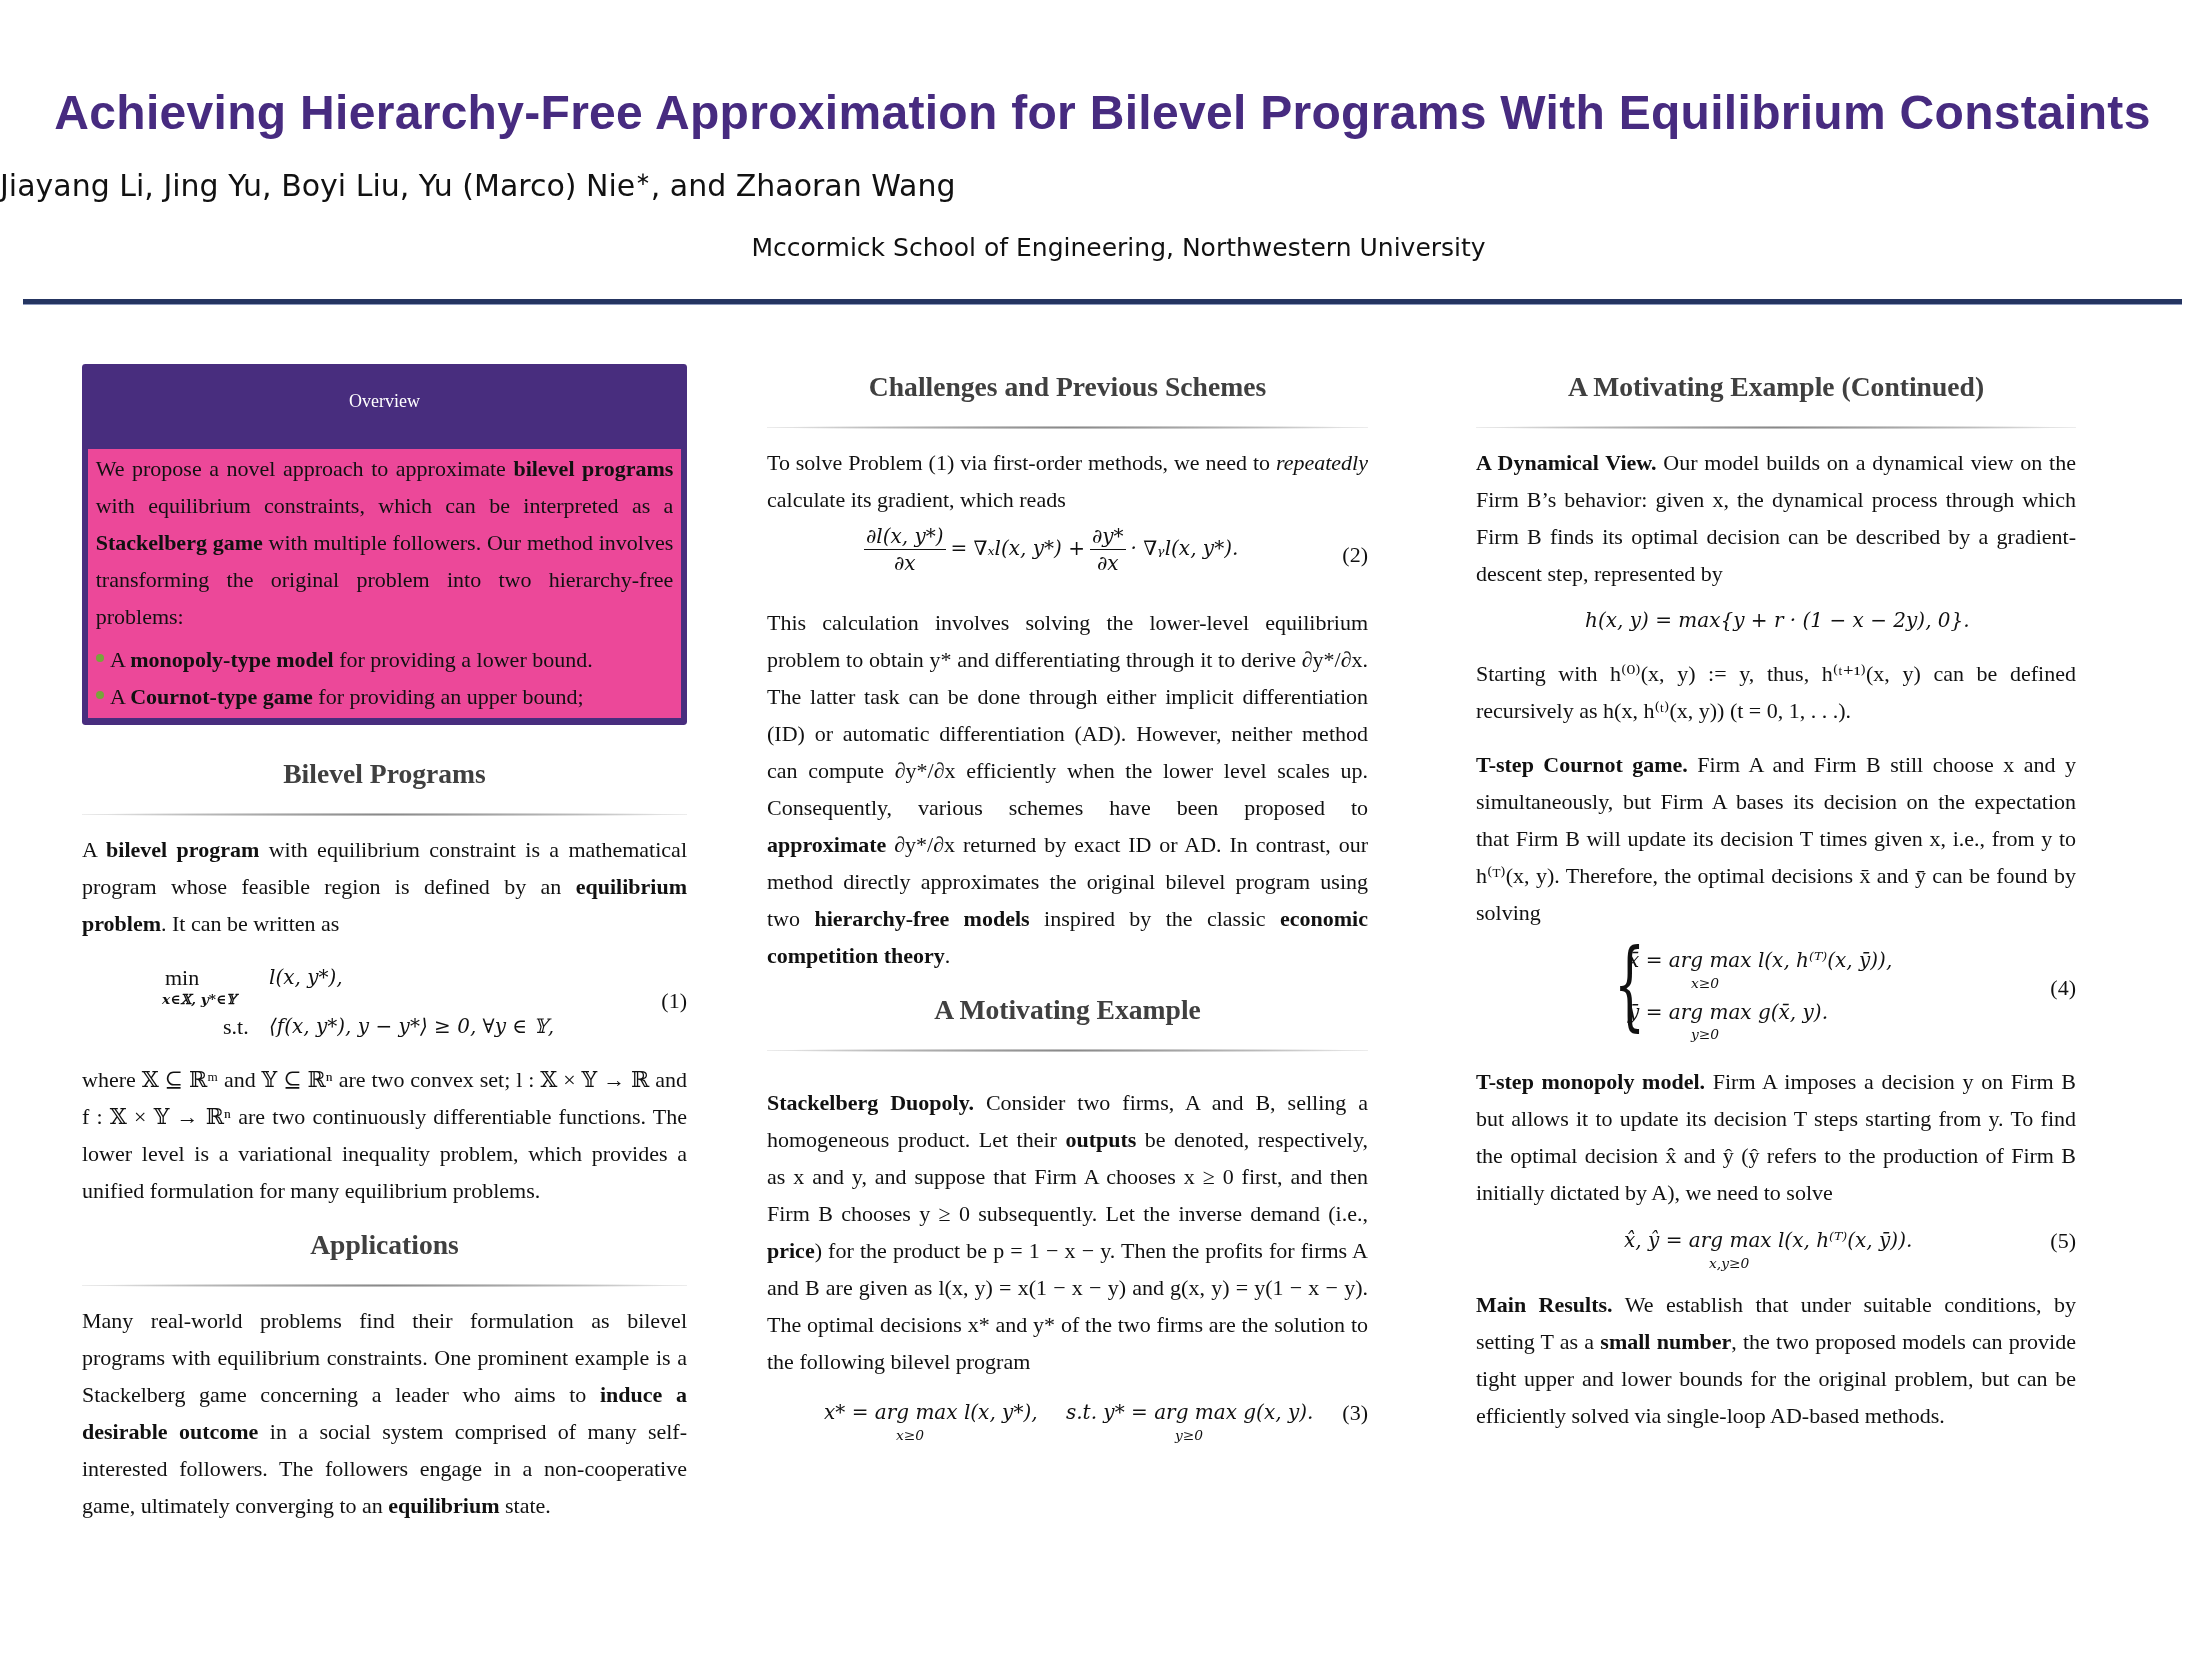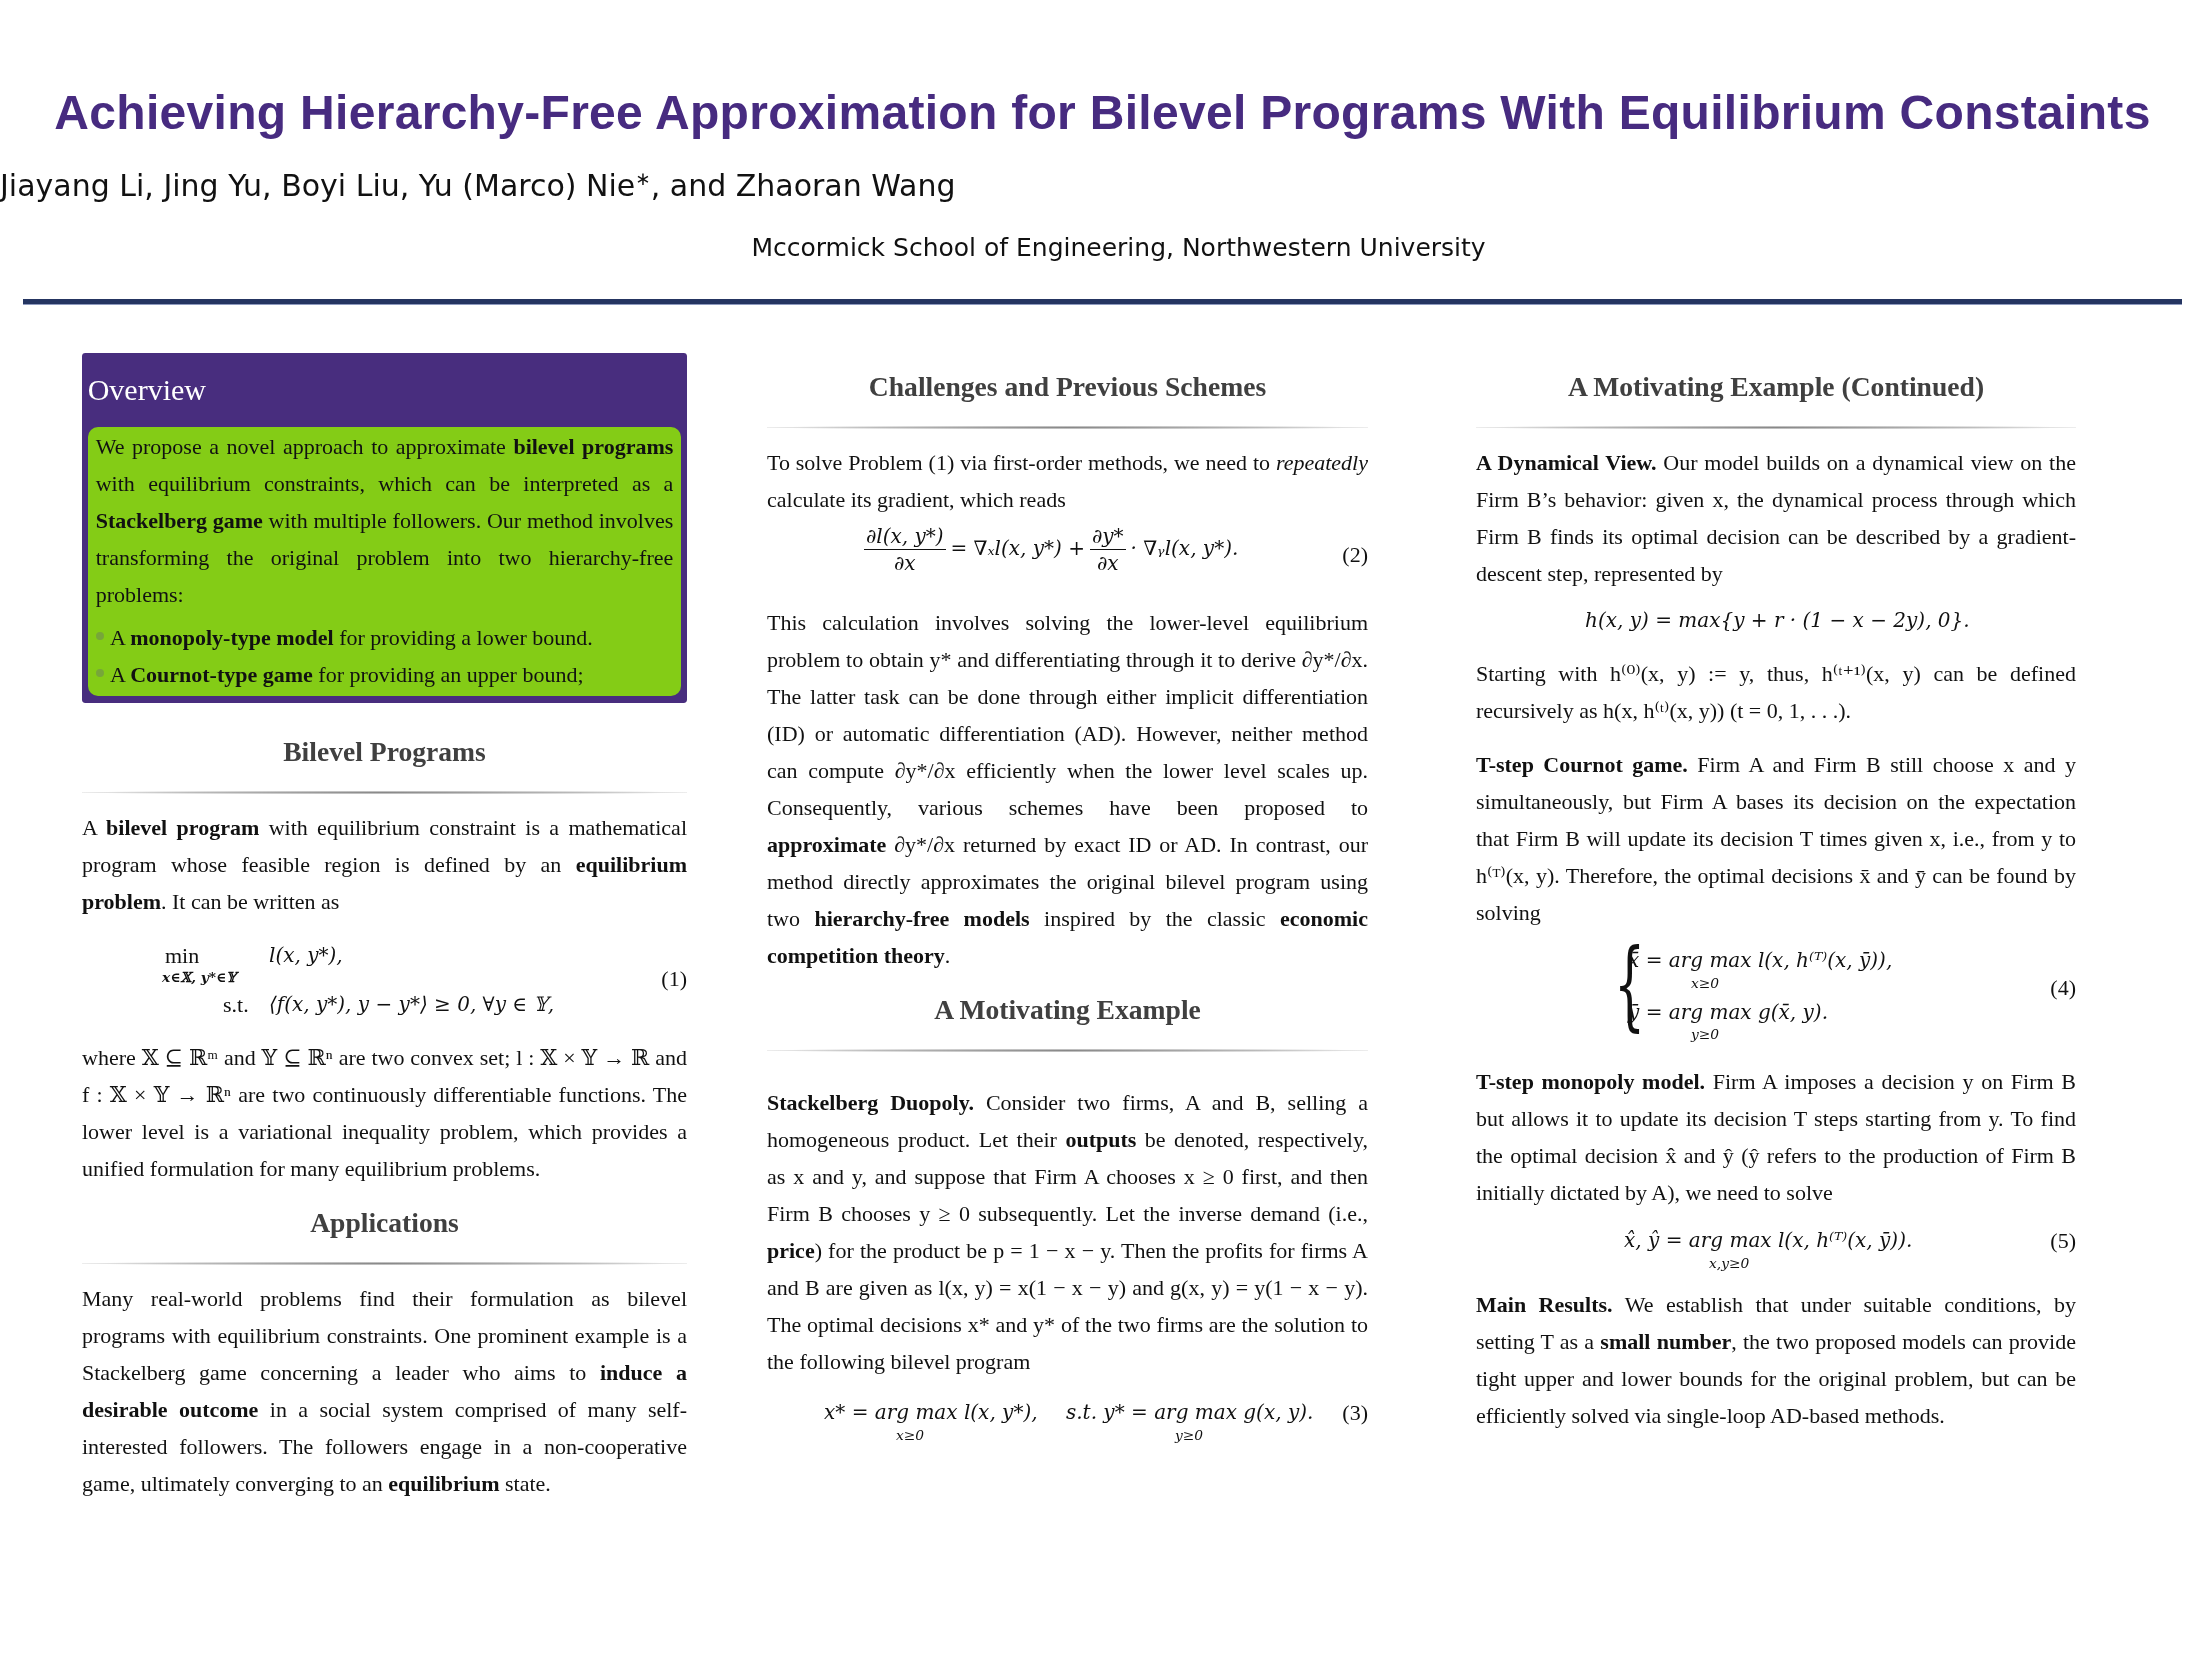--- a/index.html
+++ b/index.html
@@ -20,23 +20,23 @@
   .c1 { left:82px; width:605px; }
   .c2 { left:767px; width:601px; }
   .c3 { left:1476px; width:600px; }
 
   .p { font-size:22px; line-height:37px; text-align:justify; margin:0; }
   .p b { font-weight:bold; }
   .p i { font-style:italic; }
   .m { font-style:italic; font-family:"DejaVu Serif","Liberation Serif",serif; font-size:20px; }
 
   .overview { background:#482d7e; border-radius:3.4px; padding:0 5.7px 6.9px 5.7px; }
-  .overview h2 { margin:0; color:#fff; text-align:left; font-weight:normal;
-                 font-size:30px; line-height:74px; font-family:"Liberation Serif",serif; }
-  .overview .inner { background:#84cc16; border-radius:10px; padding:1.1px 8px 3.4px 8px; }
+  .overview h2 { margin:11px; color:#fff; text-align:center; font-weight:normal;
+                 font-size:18px; line-height:74px; font-family:"Liberation Serif",serif; }
+  .overview .inner { background:#ec4899; border-radius:0; padding:1.1px 8px 3.4px 8px; }
   .bullet { display:flex; align-items:baseline; }
   .dot { display:inline-block; width:8.6px; height:8.6px; border-radius:50%; background:#77a63a;
          margin-right:5.7px; position:relative; top:-4.6px; flex:none; }
 
   .sec-h { text-align:center; color:#404040; font-weight:bold; font-size:27.6px; margin:0;
            line-height:34px; font-family:"Liberation Serif",serif; }
   .divider { height:2.9px; margin:22px 0 15px 0;
              background:radial-gradient(ellipse at center, #888 0%, #bbb 45%, rgba(255,255,255,0) 80%); }
 
   .eq { position:relative; height:75px; font-family:"DejaVu Serif",serif; font-size:20.7px; }

